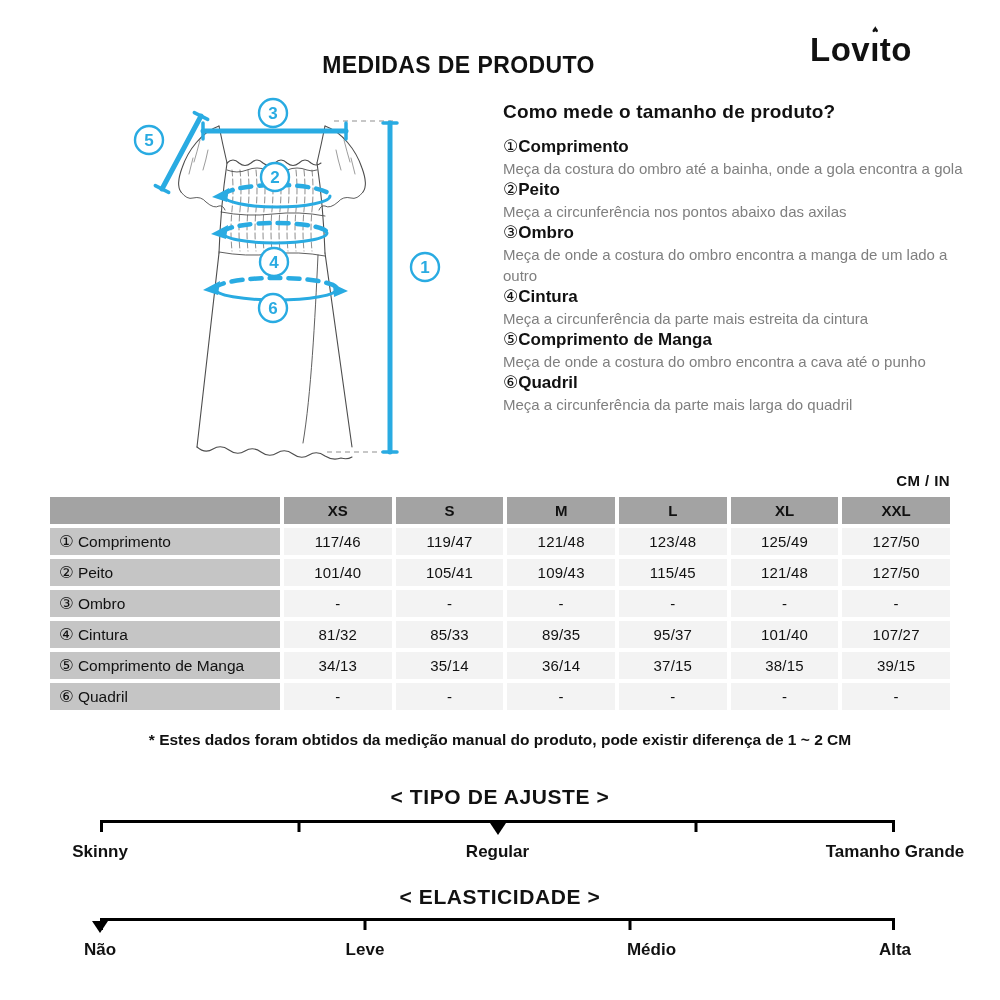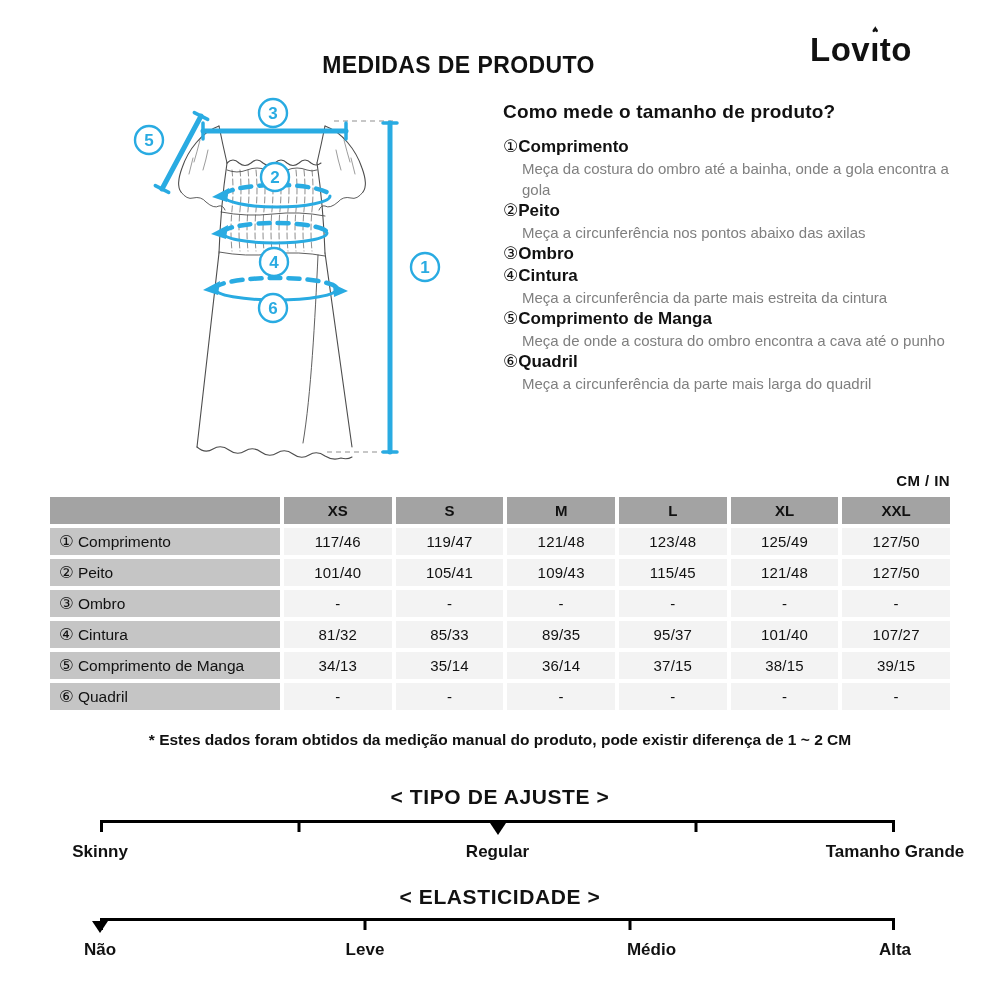--- a/index.html
+++ b/index.html
@@ -19,21 +19,21 @@
   .brand .i-wrap{position:relative;display:inline-block;}
   .brand .i-heart{
     position:absolute;top:-9px;left:50%;transform:translateX(-50%) rotate(180deg);
     font-size:11px;line-height:1;
   }
   .illustration{position:absolute;left:120px;top:95px;}
   .howto{position:absolute;left:503px;top:101px;width:465px;}
   .howto-heading{font-size:19px;font-weight:800;margin:0 0 13px 0;letter-spacing:.2px;}
   .howto-label{font-size:17px;font-weight:700;line-height:22px;color:#111;}
   .howto-label .cnum{font-weight:400;}
-  .howto-desc{font-size:15px;color:#7f7f7f;line-height:21px;margin-left:19px;}
+  .howto-desc{font-size:15px;color:#7f7f7f;line-height:21px;}
   .cm-in{position:absolute;top:472px;right:50px;font-size:15px;font-weight:700;letter-spacing:.4px;}
   .size-table{
     position:absolute;left:50px;top:497px;width:900px;
     display:grid;grid-template-columns:230px repeat(6,1fr);gap:4px;background:#fff;
   }
   .cell{height:27px;display:flex;align-items:center;justify-content:center;font-size:15px;}
   .cell.header{background:#a3a3a3;font-weight:700;}
   .cell.rowlabel{background:#c5c5c5;justify-content:flex-start;padding-left:9px;font-weight:400;font-size:15.5px;white-space:pre;}
   .cell.rowlabel .cnum{font-size:1.05em;}
   .cell.value{background:#f3f3f3;font-weight:400;letter-spacing:.2px;}
@@ -178,20 +178,21 @@
 </svg>
 
 <div class="howto">
   <h2 class="howto-heading">Como mede o tamanho de produto?</h2>
   <div id="howto-list">
       <div class="howto-label"><span class="cnum">①</span>Comprimento</div>
       <div class="howto-desc">Meça da costura do ombro até a bainha, onde a gola encontra a gola</div>
       <div class="howto-label"><span class="cnum">②</span>Peito</div>
       <div class="howto-desc">Meça a circunferência nos pontos abaixo das axilas</div>
       <div class="howto-label"><span class="cnum">③</span>Ombro</div>
+      <div class="howto-desc">Meça de onde a costura do ombro encontra a manga de um lado a outro</div>
       <div class="howto-label"><span class="cnum">④</span>Cintura</div>
       <div class="howto-desc">Meça a circunferência da parte mais estreita da cintura</div>
       <div class="howto-label"><span class="cnum">⑤</span>Comprimento de Manga</div>
       <div class="howto-desc">Meça de onde a costura do ombro encontra a cava até o punho</div>
       <div class="howto-label"><span class="cnum">⑥</span>Quadril</div>
       <div class="howto-desc">Meça a circunferência da parte mais larga do quadril</div>
     </div>
 </div>
 
 <div class="cm-in">CM / IN</div>

